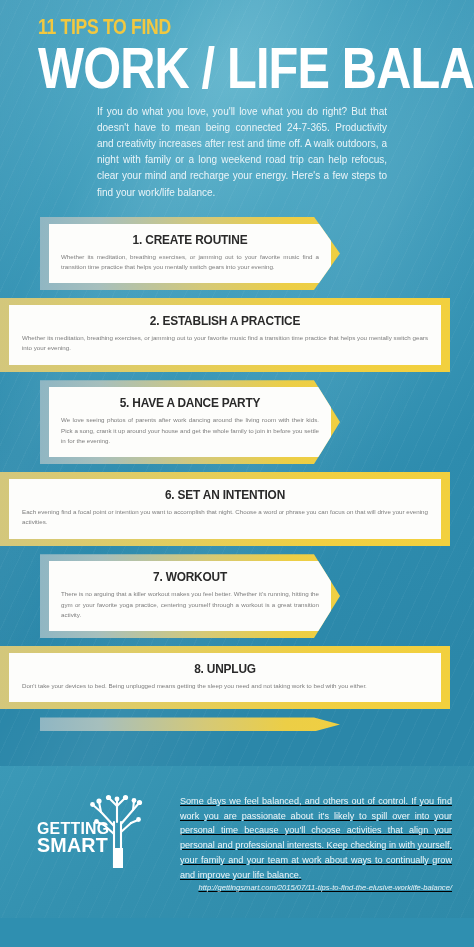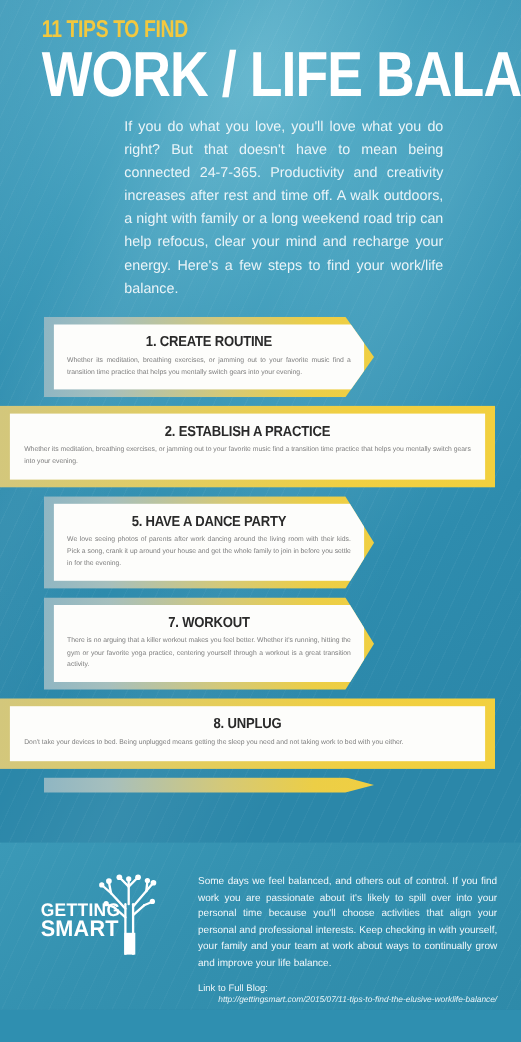--- a/index.html
+++ b/index.html
@@ -71,24 +71,24 @@
     font-size: 58px;
     line-height: 0.96;
     letter-spacing: -1px;
     margin-top: 2px;
     transform: scaleX(0.84);
     transform-origin: left center;
     white-space: nowrap;
   }
 
   .intro {
-    margin-left: 75px;
+    margin-left: 59px;
     margin-top: 8px;
     color: #eaf4f8;
-    font-size: 13px;
+    font-size: 10px;
     line-height: 1.62;
     text-align: justify;
     width: 290px;
   }
 
   
   .flow {
     position: relative;
     margin-top: 16px;
     z-index: 2;
@@ -206,20 +206,21 @@
     font-family: "Liberation Sans Narrow", "Liberation Sans", sans-serif;
   }
   .lg-getting { font-size: 16.5px; letter-spacing: 0.3px; display:block; transform: scaleX(0.96); transform-origin:left;}
   .lg-smart   { font-size: 20.5px; letter-spacing: 0.2px; display:block; transform: scaleX(0.96); transform-origin:left;}
 
   .foot-text {
     flex: 1;
     position: relative;
     z-index: 2;
     padding-top: 8px;
+    text-decoration: underline;
   }
 
   .foot-text p.body {
     color: #f0f7fa;
     font-size: 9.1px;
     line-height: 1.62;
     text-align: justify;
     text-align-last: left;
   }
 
@@ -264,20 +265,28 @@
             <h3>2. ESTABLISH A PRACTICE</h3>
             <p>Whether its meditation, breathing exercises, or jamming out to your favorite music find a transition time practice that helps you mentally switch gears into your evening.</p>
           </div>
         </div>
       </div>
       <div class="row left">
         <div class="chev">
           <div class="card">
             <h3>5. HAVE A DANCE PARTY</h3>
             <p>We love seeing photos of parents after work dancing around the living room with their kids. Pick a song, crank it up around your house and get the whole family to join in before you settle in for the evening.</p>
+          </div>
+        </div>
+      </div>
+      <div class="row right">
+        <div class="chev">
+          <div class="card">
+            <h3>6. SET AN INTENTION</h3>
+            <p>Each evening find a focal point or intention you want to accomplish that night. Choose a word or phrase you can focus on that will drive your evening activities.</p>
           </div>
         </div>
       </div>
       <div class="row left">
         <div class="chev">
           <div class="card">
             <h3>7. WORKOUT</h3>
             <p>There is no arguing that a killer workout makes you feel better. Whether it's running, hitting the gym or your favorite yoga practice, centering yourself through a workout is a great transition activity.</p>
           </div>
         </div>
@@ -331,18 +340,17 @@
         </svg>
         <div class="lg-text">
           <span class="lg-getting">GETTING</span>
           <span class="lg-smart">SMART</span>
         </div>
       </div>
     </div>
 
     <div class="foot-text">
       <p class="body">Some days we feel balanced, and others out of control. If you find work you are passionate about it's likely to spill over into your personal time because you'll choose activities that align your personal and professional interests. Keep checking in with yourself, your family and your team at work about ways to continually grow and improve your life balance.</p>
-      <div class="foot-link-label">Link to Full Blog:</div>
       <div class="foot-link-url">http://gettingsmart.com/2015/07/11-tips-to-find-the-elusive-worklife-balance/</div>
     </div>
   </div>
 
 </div>
 
 </body></html>

